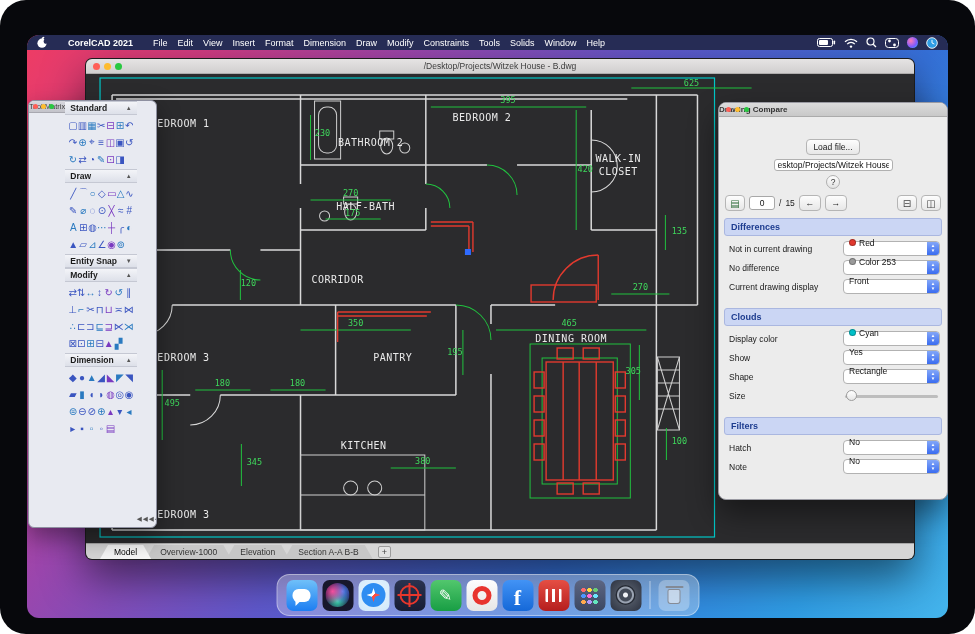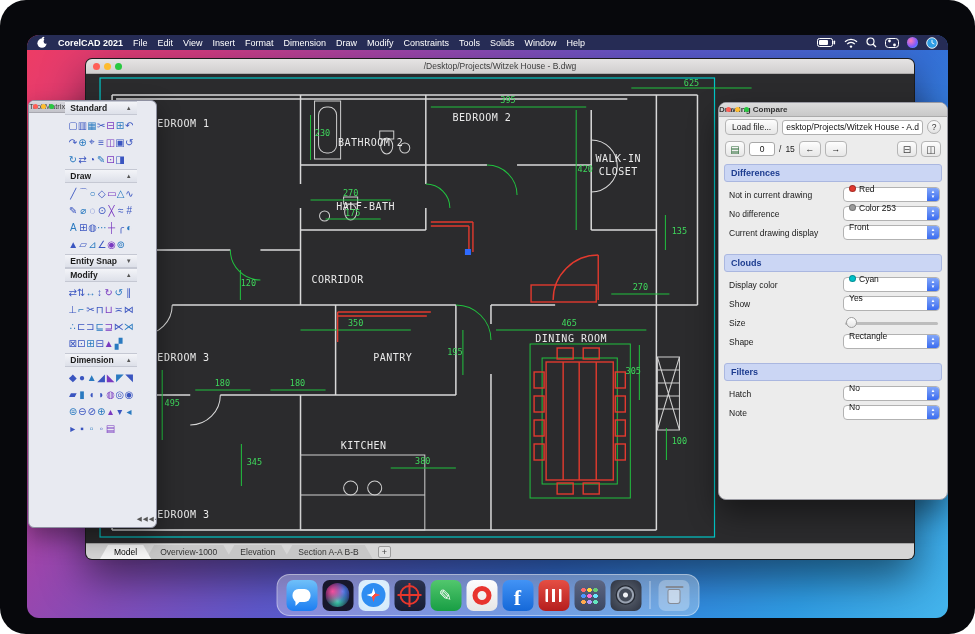--- a/index.html
+++ b/index.html
@@ -3,21 +3,21 @@
 <meta charset="utf-8">
 <style>
   * { margin:0; padding:0; box-sizing:border-box; }
   html,body { background:#ffffff; font-family:"Liberation Sans","DejaVu Sans",sans-serif; }
   .bezel { position:relative; width:975px; height:634px; background:#07080c; border-radius:26px; overflow:hidden; }
   .desktop { position:absolute; left:27px; top:35px; width:921px; height:583px; border-radius:12px; overflow:hidden;
     background:linear-gradient(126deg,#ef3c63 0%,#d13c82 14%,#9a46ad 30%,#5f58cb 48%,#3570d8 68%,#2f9ce4 88%,#45b5ec 100%); }
 
   
   .menubar { position:absolute; left:0; top:0; width:100%; height:15px; background:#262c55; display:flex; align-items:center;
-    padding:0 10px; gap:10px; color:#fff; font-size:9px; z-index:50; }
+    padding:0 10px; gap:20px; color:#fff; font-size:9px; z-index:50; }
   .mb-apple { display:flex; align-items:center; }
   .mb-app { font-weight:bold; }
   .mb-menus { display:flex; gap:10px; }
   .mb-item { cursor:default; }
   .mb-right { margin-left:auto; display:flex; align-items:center; gap:8px; }
   .mb-ico { display:flex; align-items:center; }
   .siri-dot { width:11px; height:11px; border-radius:50%; background:radial-gradient(circle at 35% 35%,#ff7ab8,#7b5bff 60%,#2bd3ff); }
 
   
   .cad-window { position:absolute; left:58px; top:23px; width:830px; height:502px; border-radius:7px; overflow:hidden;
@@ -59,21 +59,21 @@
   .tm-icon:nth-child(3n) { color:#2a7ac0; }
   .tm-icon:nth-child(7n+5) { color:#7a3ac0; }
   .tm-footer { margin-top:auto; text-align:center; font-size:6.5px; color:#555; letter-spacing:1px; padding:3px 0 4px; }
 
   
   .dc-panel { position:absolute; left:691px; top:67px; width:230px; height:398px; background:#ececec; border:1px solid #9a9aa2;
     border-radius:8px; box-shadow:0 14px 30px rgba(0,0,0,.45); z-index:20; overflow:hidden; font-size:9px; }
   .dc-titlebar { height:14px; background:linear-gradient(#dcdcdc,#c8c8c8); border-bottom:1px solid #ababab; position:relative;
     display:flex; align-items:center; justify-content:flex-start; }
   .dc-title { font-size:8px; font-weight:bold; color:#333; }
-  .dc-loadrow { display:flex; align-items:center; gap:4px; padding:2px 6px 1px; }
+  .dc-loadrow { display:flex; align-items:center; gap:4px; padding:22px 6px 1px;flex-direction:column; }
   .dc-load { font-size:8.5px; padding:2px 6px; background:linear-gradient(#fdfdfd,#e7e7e7); border:1px solid #b5b5b5; border-radius:4px; color:#222; white-space:nowrap; }
   .dc-path { flex:1; height:15px; font-size:8.5px; font-family:"Liberation Sans",sans-serif; border:1px solid #b0b0b0; border-radius:3px; background:#fff; padding:0 3px; color:#111; overflow:hidden; }
   .dc-help { width:14px; height:14px; flex:none; border-radius:50%; background:linear-gradient(#fdfdfd,#e3e3e3); border:1px solid #b0b0b0;
     display:flex; align-items:center; justify-content:center; font-size:8.5px; color:#333; }
   .dc-toolbar { display:flex; align-items:center; gap:4px; padding:5px 6px 3px; }
   .dc-tbtn { min-width:20px; height:16px; background:linear-gradient(#fdfdfd,#e7e7e7); border:1px solid #b5b5b5; border-radius:4px;
     display:flex; align-items:center; justify-content:center; font-size:10px; color:#2a6a35; padding:0 3px; }
   .dc-tbtn.arrow { color:#222; font-size:9px; min-width:22px; }
   .dc-tbtn.gray { color:#444; }
   .dc-counter { width:26px; height:14px; background:#fff; border:1px solid #a8a8a8; border-radius:3px; display:flex; align-items:center;
@@ -548,36 +548,36 @@
             <span class="dc-label">Show</span>
             <div class="dc-dd">
               <span class="dc-dd-text">Yes</span>
               <span class="dc-dd-stepper">
                 <i>▲</i>
                 <i>▼</i>
               </span>
             </div>
           </div>
           <div class="dc-row">
+            <span class="dc-label">Shape</span>
+            <div class="dc-dd">
+              <span class="dc-dd-text">Rectangle</span>
+              <span class="dc-dd-stepper">
+                <i>▲</i>
+                <i>▼</i>
+              </span>
+            </div>
+          </div>
+          <div class="dc-row">
             <span class="dc-label">Size</span>
             <div class="dc-slider">
               <div class="dc-slider-track"></div>
               <div class="dc-slider-knob"></div>
             </div>
           </div>
-          <div class="dc-row">
-            <span class="dc-label">Shape</span>
-            <div class="dc-dd">
-              <span class="dc-dd-text">Rectangle</span>
-              <span class="dc-dd-stepper">
-                <i>▲</i>
-                <i>▼</i>
-              </span>
-            </div>
-          </div>
           <div class="dc-sec-header">Filters</div>
           <div class="dc-row">
             <span class="dc-label">Hatch</span>
             <div class="dc-dd">
               <span class="dc-dd-text">No</span>
               <span class="dc-dd-stepper">
                 <i>▲</i>
                 <i>▼</i>
               </span>
             </div>

